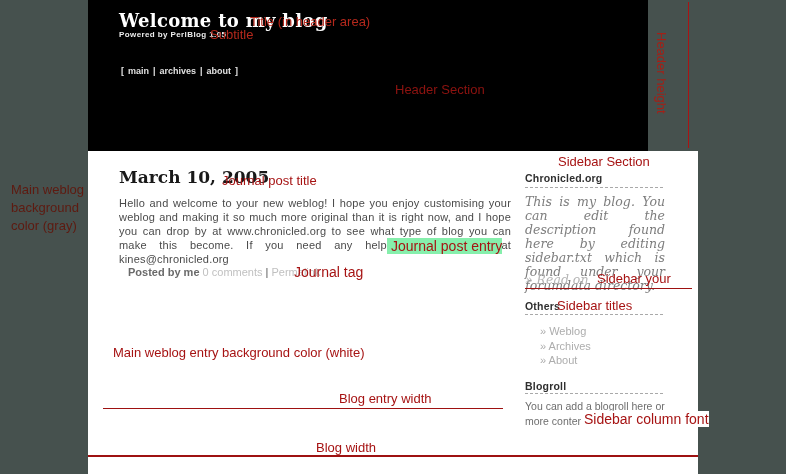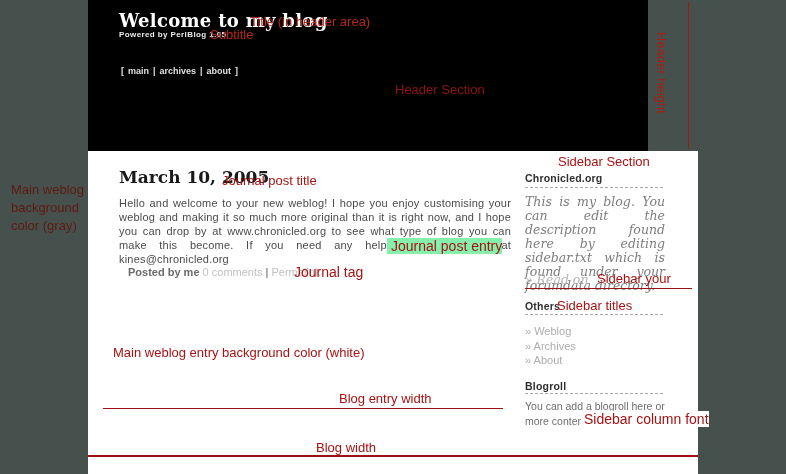--- a/index.html
+++ b/index.html
@@ -156,21 +156,21 @@
     white-space: nowrap;
   }
   .sb-links {
     position: absolute;
     left: 437px; top: 173px;
     font-size: 11px;
     line-height: 14.5px;
     color: #adadad;
     list-style: none;
   }
-  .sb-links li { cursor: pointer; }
+  .sb-links li { cursor: pointer; margin-left: 15px; }
   .sb-blogroll-text {
     position: absolute;
     left: 437px; top: 248px;
     width: 152px;
     font-size: 10.5px;
     line-height: 15px;
     color: #6e6e6e;
   }
 </style>
 </head>

